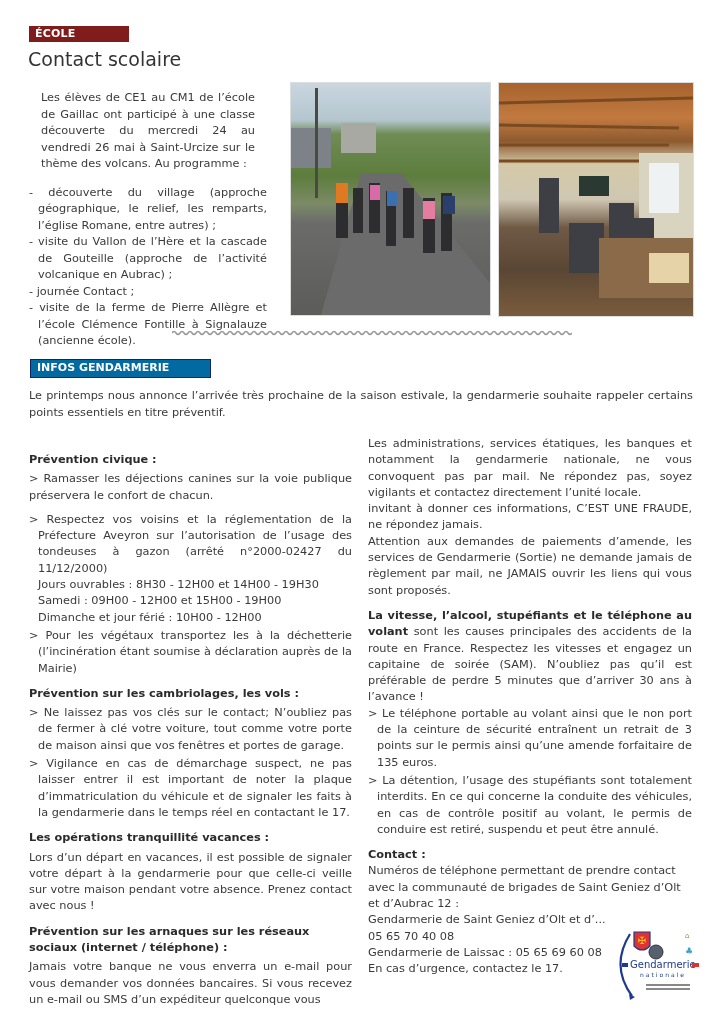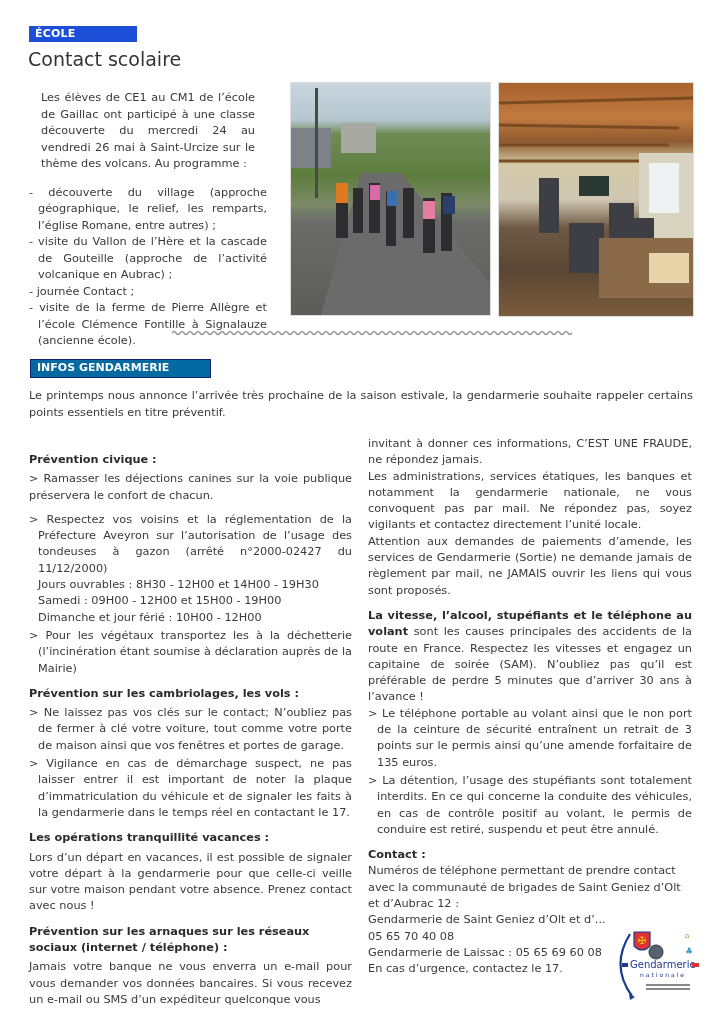--- a/index.html
+++ b/index.html
@@ -1,21 +1,21 @@
 <!DOCTYPE html>
 <html><head>
 <meta charset="utf-8">
 <style>
   html, body { margin: 0; padding: 0; background: #ffffff; }
   body { width: 720px; height: 1024px; position: relative; overflow: hidden;
          font-family: "DejaVu Sans", sans-serif; color: #3a3a3a; }
   .abs { position: absolute; }
 
   
-  .tag-ecole { left: 29px; top: 26px; width: 108px; height: 16px; background: #1d4ed8;
+  .tag-ecole { left: 29px; top: 26px; width: 100px; height: 16px; background: #7f1d1d;
                color: #fff; font-size: 11px; font-weight: bold; line-height: 16px; padding-left: 6px;
                box-sizing: border-box; letter-spacing: 0.2px; }
   .title { left: 28px; top: 48px; font-size: 19px; color: #333; font-weight: normal; }
   .ecole-text { left: 29px; top: 78px; width: 238px; font-size: 11.3px; line-height: 16.5px;
                 text-align: justify; color: #3a3a3a; }
   .ecole-text p { margin: 12px; }
   .ecole-list { margin: 0; padding: 0; list-style: none; }
   .ecole-list li { padding-left: 9px; text-indent: -9px; text-align: justify; }
   .ecole-list li::before { content: "- "; }
 
@@ -137,22 +137,22 @@
   </div>
 
   <div class="block">
     <h4>Prévention sur les arnaques sur les réseaux sociaux (internet / téléphone) :</h4>
     <p id="arnaques-left">Jamais votre banque ne vous enverra un e-mail pour vous demander vos données bancaires. Si vous recevez un e-mail ou SMS d’un expéditeur quelconque vous</p>
   </div>
 </div>
 
 <div class="abs col col-right">
   <div class="block">
+    <p>Les administrations, services étatiques, les banques et notamment la gendarmerie nationale, ne vous convoquent pas par mail. Ne répondez pas, soyez vigilants et contactez directement l’unité locale.</p>
     <p id="arnaques-right">invitant à donner ces informations, C’EST UNE FRAUDE, ne répondez jamais.</p>
-    <p>Les administrations, services étatiques, les banques et notamment la gendarmerie nationale, ne vous convoquent pas par mail. Ne répondez pas, soyez vigilants et contactez directement l’unité locale.</p>
     <p>Attention aux demandes de paiements d’amende, les services de Gendarmerie (Sortie) ne demande jamais de règlement par mail, ne JAMAIS ouvrir les liens qui vous sont proposés.</p>
   </div>
 
   <div class="block">
     <p><b>La vitesse, l’alcool, stupéfiants et le téléphone au volant</b><span> sont les causes principales des accidents de la route en France. Respectez les vitesses et engagez un capitaine de soirée (SAM). N’oubliez pas qu’il est préférable de perdre 5 minutes que d’arriver 30 ans à l’avance !</span></p>
     <p class="item">&gt; Le téléphone portable au volant ainsi que le non port de la ceinture de sécurité entraînent un retrait de 3 points sur le permis ainsi qu’une amende forfaitaire de 135 euros.</p>
     <p class="item">&gt; La détention, l’usage des stupéfiants sont totalement interdits. En ce qui concerne la conduite des véhicules, en cas de contrôle positif au volant, le permis de conduire est retiré, suspendu et peut être annulé.</p>
   </div>
 
   <div class="block">

